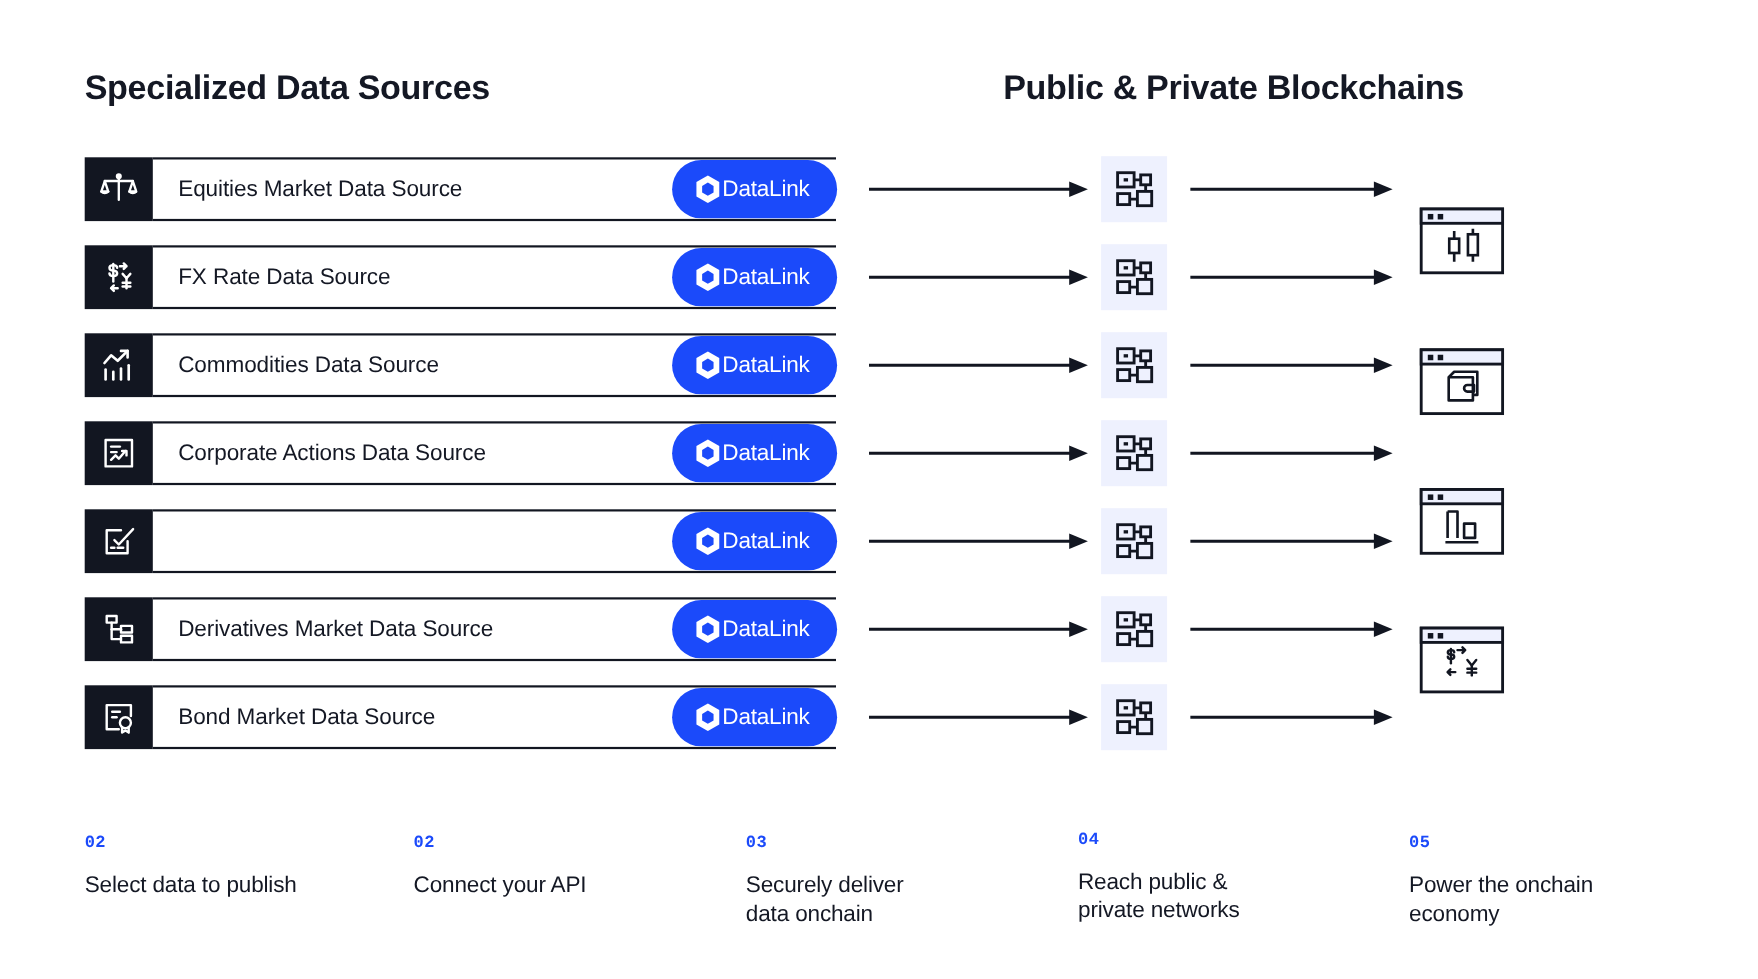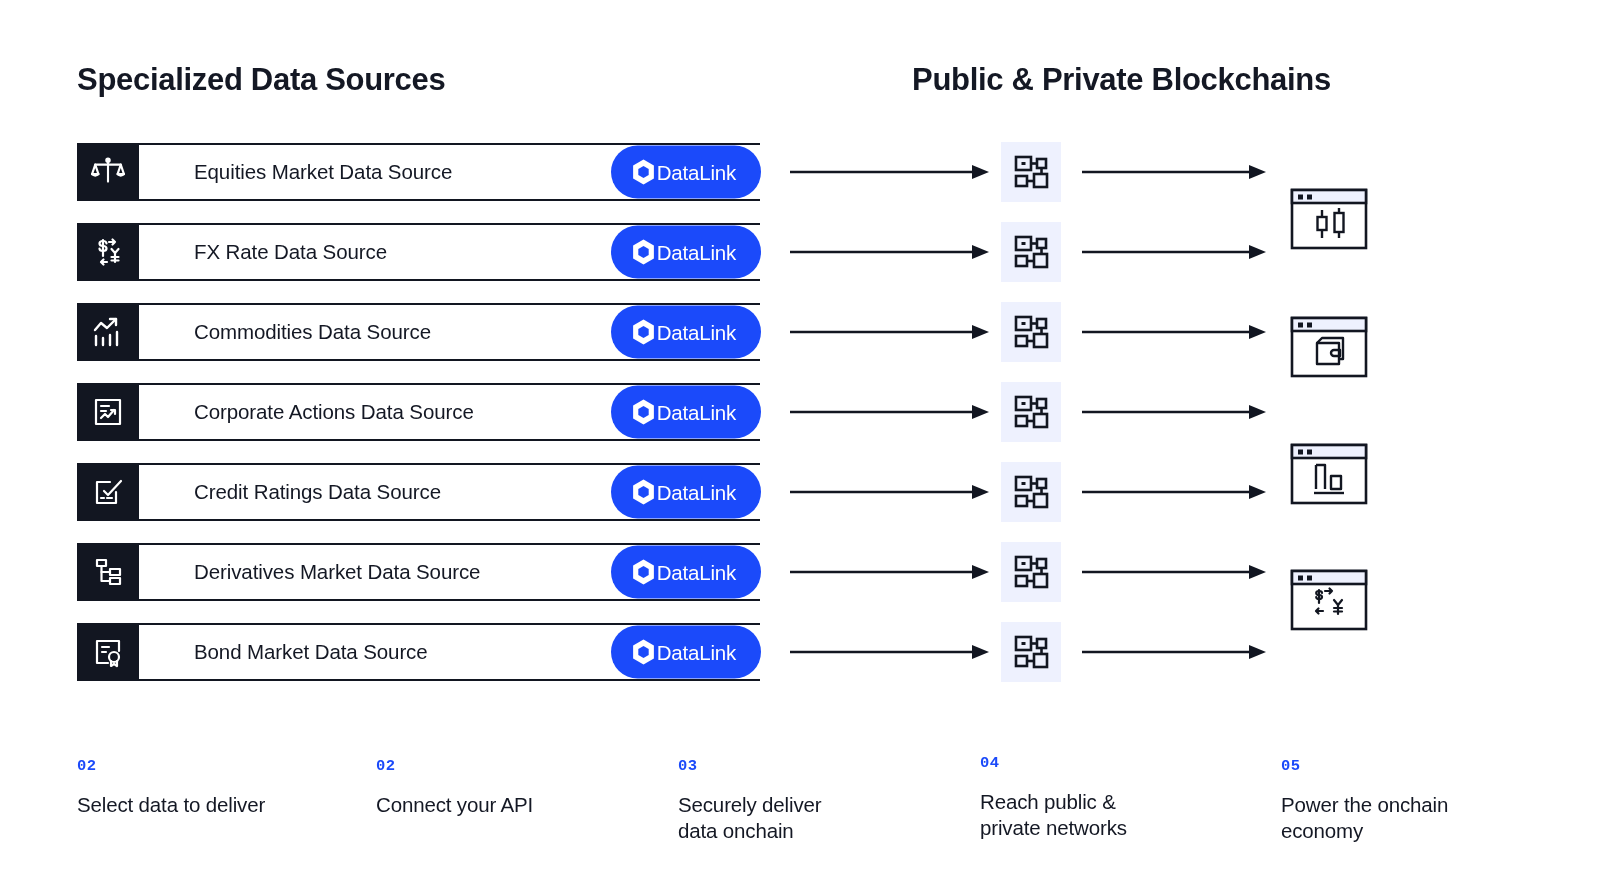--- a/index.html
+++ b/index.html
@@ -42,21 +42,20 @@
     justify-content: center;
   }
   .card-body {
     position: relative;
     flex: 1 1 auto;
     background: #ffffff;
     border-top: 2.5px solid #121621;
     border-bottom: 2.5px solid #121621;
     display: flex;
     align-items: center;
-    padding-left: 32px;
   }
   .card-label {
     font-size: 20.5px;
     color: #141824;
     letter-spacing: -0.1px;
     padding-left: 23px;
     white-space: nowrap;
   }
   .datalink-pill {
     position: absolute;
@@ -221,21 +220,20 @@
     <div class="source-row" style="top:463px">
       <div class="icon-box">
         <svg width="32" height="32" viewBox="0 0 32 32" fill="none" stroke="#fff" stroke-width="2.2" stroke-linecap="round" stroke-linejoin="round">
           <path d="M24 16v11H5V6h13"></path>
           <path d="M12 15l4 4L29 5"></path>
           <path d="M9 22h3"></path>
             <path d="M15 22h5"></path>
         </svg>
       </div>
       <div class="card-body">
-        <span class="card-label">Credit Ratings Data Source</span>
         <div class="datalink-pill">
           <svg width="25" height="27" viewBox="0 0 24 26">
             <path d="M12 1L22 6.7v12.6L12 25 2 19.3V6.7z" fill="#fff"></path>
             <path d="M12 7.2l5 2.9v5.8l-5 2.9-5-2.9v-5.8z" fill="#1b4afa"></path>
           </svg>
           <span class="datalink-label">DataLink</span>
         </div>
       </div>
     </div>
 
@@ -477,21 +475,21 @@
       <path d="M33 42h-7l2.5 2.5M26 42l2.5-2.5"></path>
       <path d="M48 36v9"></path>
         <path d="M44 31l4 5 4-5"></path>
         <path d="M44 39h8"></path>
         <path d="M44 42.5h8"></path>
     </g>
   </svg>
 
   <div class="step" style="left:77px;   top:757px;">
     <div class="step-num">02</div>
-    <div class="step-text">Select data to deliver</div>
+    <div class="step-text">Select data to publish</div>
   </div>
   <div class="step" style="left:376px;  top:757px;">
     <div class="step-num">02</div>
     <div class="step-text">Connect your API</div>
   </div>
   <div class="step" style="left:678px;  top:757px;">
     <div class="step-num">03</div>
     <div class="step-text">Securely deliver
 data onchain</div>
   </div>

